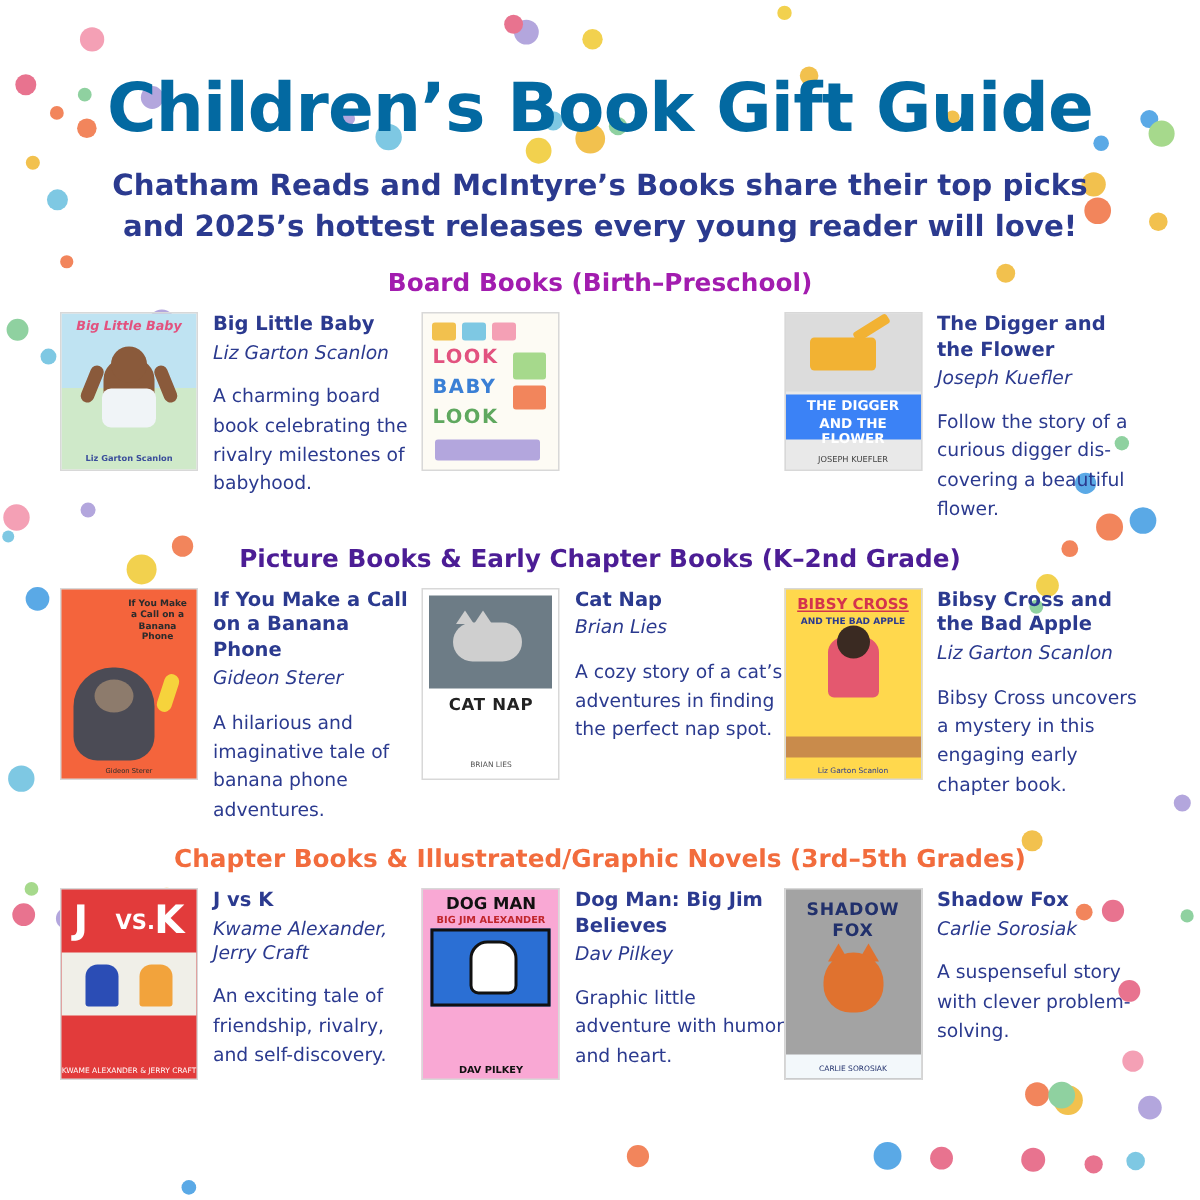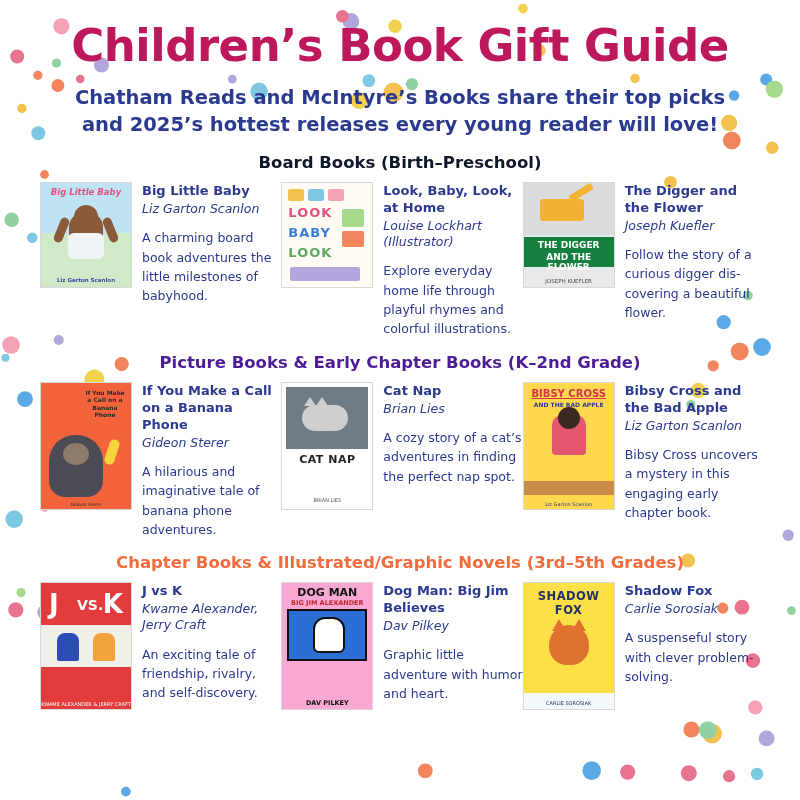--- a/index.html
+++ b/index.html
@@ -23,47 +23,47 @@
   }
   .page {
     position: relative;
     z-index: 2;
     width: 800px;
     height: 800px;
     box-sizing: border-box;
   }
   .title {
     text-align: center;
-    color: #be185d;
+    color: #0369a1;
     font-size: 45px;
     font-weight: bold;
     letter-spacing: -0.5px;
-    margin: 0;
-    padding-top: 22px;
+    margin: 10px;
+    padding-top: 38px;
     line-height: 1.05;
   }
   .subtitle {
     text-align: center;
     color: #2b3a8f;
     font-size: 19.5px;
     font-weight: bold;
     line-height: 1.38;
     margin: 16px auto 0 auto;
     width: 690px;
   }
   .section {
     margin-top: 14px;
   }
   .section-head {
     text-align: center;
     font-size: 16.5px;
     font-weight: bold;
     margin: 0 0 10px 0;
   }
-  .sec-0 .section-head { color: #0f172a; }
+  .sec-0 .section-head { color: #a21caf; }
   .sec-1 .section-head { color: #4c1d95; }
   .sec-2 .section-head { color: #f26c3d; }
 
   .row {
     display: flex;
     justify-content: flex-start;
     padding: 0 36px 0 40px;
     box-sizing: border-box;
     gap: 0px;
   }
@@ -126,21 +126,21 @@
   
   .c-look { background:#fdfbf4; }
   .c-look .blk { position:absolute; border-radius:2px; }
   .c-look .word { position:absolute; left:6px; font-size:13px; font-weight:bold; letter-spacing:1px; }
 
   
   .c-digger { background:#e9e9e9; }
   .c-digger .sky { position:absolute; left:0; top:0; right:0; height:52px; background:#dcdcdc; }
   .c-digger .dig { position:absolute; left:16px; top:16px; width:44px; height:22px; background:#f2b233; border-radius:3px; }
   .c-digger .arm { position:absolute; left:44px; top:6px; width:26px; height:7px; background:#f2b233; transform:rotate(-32deg); border-radius:2px; }
-  .c-digger .band { position:absolute; left:0; right:0; top:54px; height:30px; background:#15803d; }
+  .c-digger .band { position:absolute; left:0; right:0; top:54px; height:30px; background:#3b82f6; }
   .c-digger .band .l1 { position:absolute; top:3px; width:100%; text-align:center; color:#fff; font-size:9px; font-weight:bold; }
   .c-digger .band .l2 { position:absolute; top:15px; width:100%; text-align:center; color:#fff; font-size:9px; font-weight:bold; }
   .c-digger .nm { position:absolute; bottom:3px; width:100%; text-align:center; color:#444; font-size:5.5px; }
 
   
   .c-banana { background:#f4643c; }
   .c-banana .gor { position:absolute; left:8px; bottom:12px; width:54px; height:62px; background:#4b4b55; border-radius:26px 26px 16px 16px; }
   .c-banana .gor-face { position:absolute; left:22px; bottom:44px; width:26px; height:22px; background:#8d7b6c; border-radius:50%; }
   .c-banana .ban { position:absolute; right:14px; bottom:44px; width:10px; height:26px; background:#f6d33c; border-radius:6px; transform:rotate(18deg); }
   .c-banana .tt { position:absolute; right:4px; top:6px; width:44px; text-align:center; color:#2b2b2b; font-size:6px; font-weight:bold; line-height:1.25; }
@@ -176,21 +176,21 @@
 
   
   .c-dogman { background:#f9a8d4; }
   .c-dogman .t1 { position:absolute; top:3px; width:100%; text-align:center; color:#111; font-size:11px; font-weight:bold; }
   .c-dogman .t2 { position:absolute; top:16px; width:100%; text-align:center; color:#c0262c; font-size:6.5px; font-weight:bold; }
   .c-dogman .panel { position:absolute; left:5px; right:5px; top:26px; height:48px; background:#2b6fd4; border:2px solid #111; }
   .c-dogman .dog { position:absolute; left:50%; margin-left:-14px; top:34px; width:28px; height:32px; background:#fff; border:2px solid #111; border-radius:12px 12px 6px 6px; }
   .c-dogman .ftr { position:absolute; bottom:2px; width:100%; text-align:center; color:#111; font-size:6.5px; font-weight:bold; }
 
   
-  .c-shadow { background:#fde047; }
+  .c-shadow { background:#a3a3a3; }
   .c-shadow .t1 { position:absolute; top:6px; width:100%; text-align:center; color:#21306b; font-size:11.5px; font-weight:bold; letter-spacing:0.5px; }
   .c-shadow .t2 { position:absolute; top:20px; width:100%; text-align:center; color:#21306b; font-size:11.5px; font-weight:bold; letter-spacing:0.5px; }
   .c-shadow .fox { position:absolute; left:50%; margin-left:-20px; top:42px; width:40px; height:40px; background:#e0722f; border-radius:50% 50% 45% 45%; }
   .c-shadow .fe1 { position:absolute; left:28px; top:36px; width:0; height:0; border-left:7px solid transparent; border-right:7px solid transparent; border-bottom:12px solid #e0722f; }
   .c-shadow .fe2 { position:absolute; right:28px; top:36px; width:0; height:0; border-left:7px solid transparent; border-right:7px solid transparent; border-bottom:12px solid #e0722f; }
   .c-shadow .snow { position:absolute; left:0; right:0; bottom:0; height:16px; background:#f3f8fb; }
   .c-shadow .nm { position:absolute; bottom:3px; width:100%; text-align:center; color:#21306b; font-size:5px; }
 </style>
 </head>
 <body>
@@ -291,43 +291,38 @@
               <div class="arm-r"></div>
             <div class="baby"></div>
               <div class="head"></div>
               <div class="shirt"></div>
             <div class="cv-txt ftr">Liz Garton Scanlon</div>
           </div>
         </div>
         <div class="info">
           <div class="bk-title">Big Little Baby</div>
           <div class="bk-author">Liz Garton Scanlon</div>
-          <div class="bk-desc">A charming board book adventures the little milestones of babyhood.</div>
+          <div class="bk-desc">A charming board book celebrating the rivalry milestones of babyhood.</div>
         </div>
       </div>
 
       <div class="book">
         <div class="cover c-look">
           <div class="cv-inner">
             <div class="blk" style="left:6px;top:6px;width:16px;height:12px;background:#f2c14e;"></div>
             <div class="blk" style="left:26px;top:6px;width:16px;height:12px;background:#7ec8e3;"></div>
             <div class="blk" style="left:46px;top:6px;width:16px;height:12px;background:#f4a0b5;"></div>
             <div class="word" style="top:22px;color:#e2527f;">LOOK</div>
             <div class="word" style="top:42px;color:#3a7fd5;">BABY</div>
             <div class="word" style="top:62px;color:#5fa85f;">LOOK</div>
             <div class="blk" style="left:60px;top:26px;width:22px;height:18px;background:#a6d98c;"></div>
             <div class="blk" style="left:60px;top:48px;width:22px;height:16px;background:#f2855c;"></div>
             <div class="blk" style="left:8px;top:84px;width:70px;height:14px;background:#b3a6dd;"></div>
           </div>
         </div>
-        <div class="info">
-          <div class="bk-title">Look, Baby, Look, at Home</div>
-          <div class="bk-author">Louise Lockhart (Illustrator)</div>
-          <div class="bk-desc">Explore everyday home life through playful rhymes and colorful illustrations.</div>
-        </div>
       </div>
 
       <div class="book">
         <div class="cover c-digger">
           <div class="cv-inner">
             <div class="sky"></div>
             <div class="arm"></div>
             <div class="dig"></div>
             <div class="band">
               <div class="l1">THE DIGGER</div>

